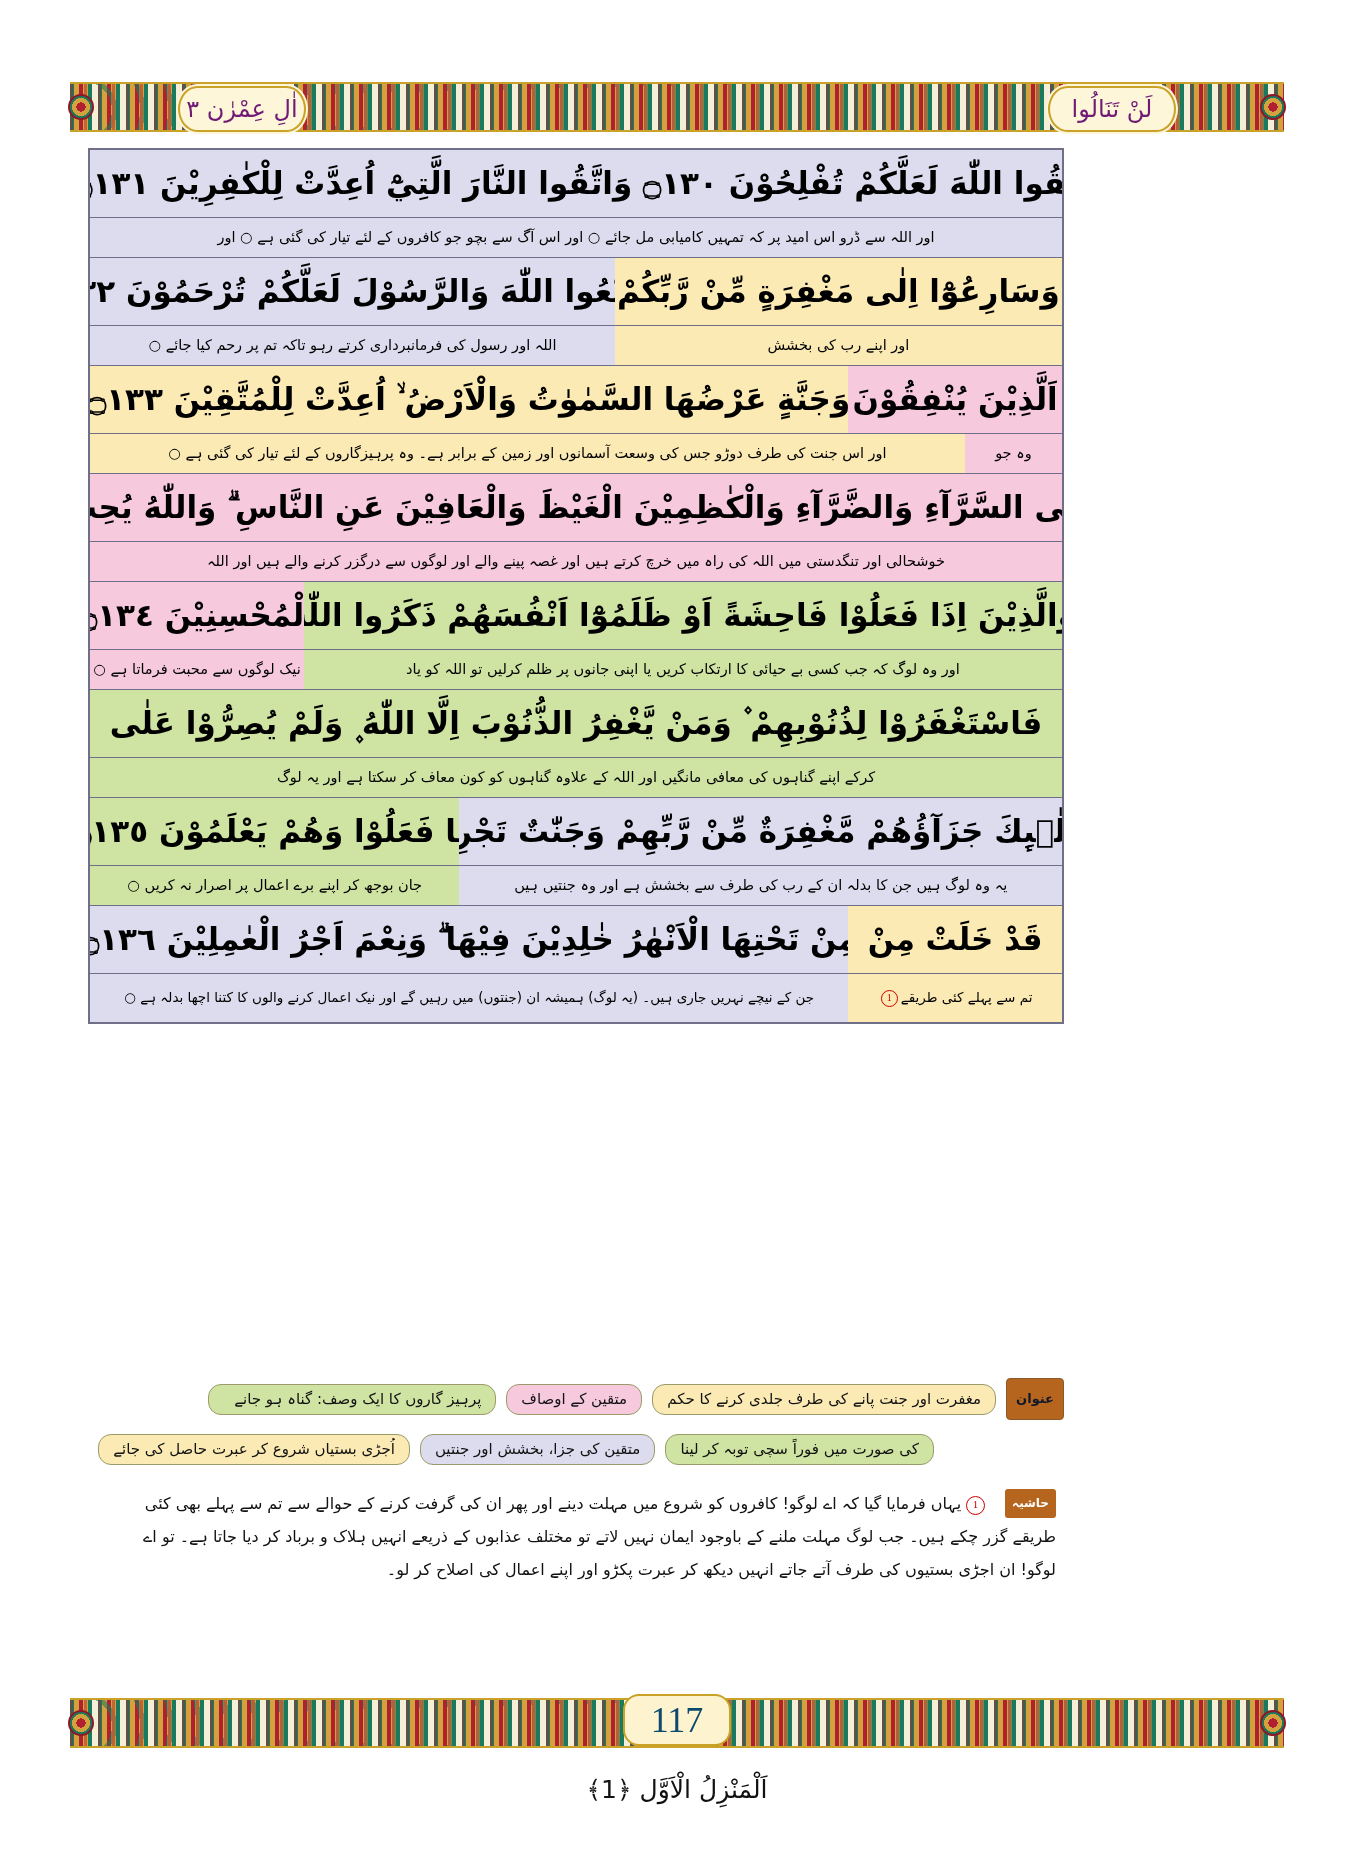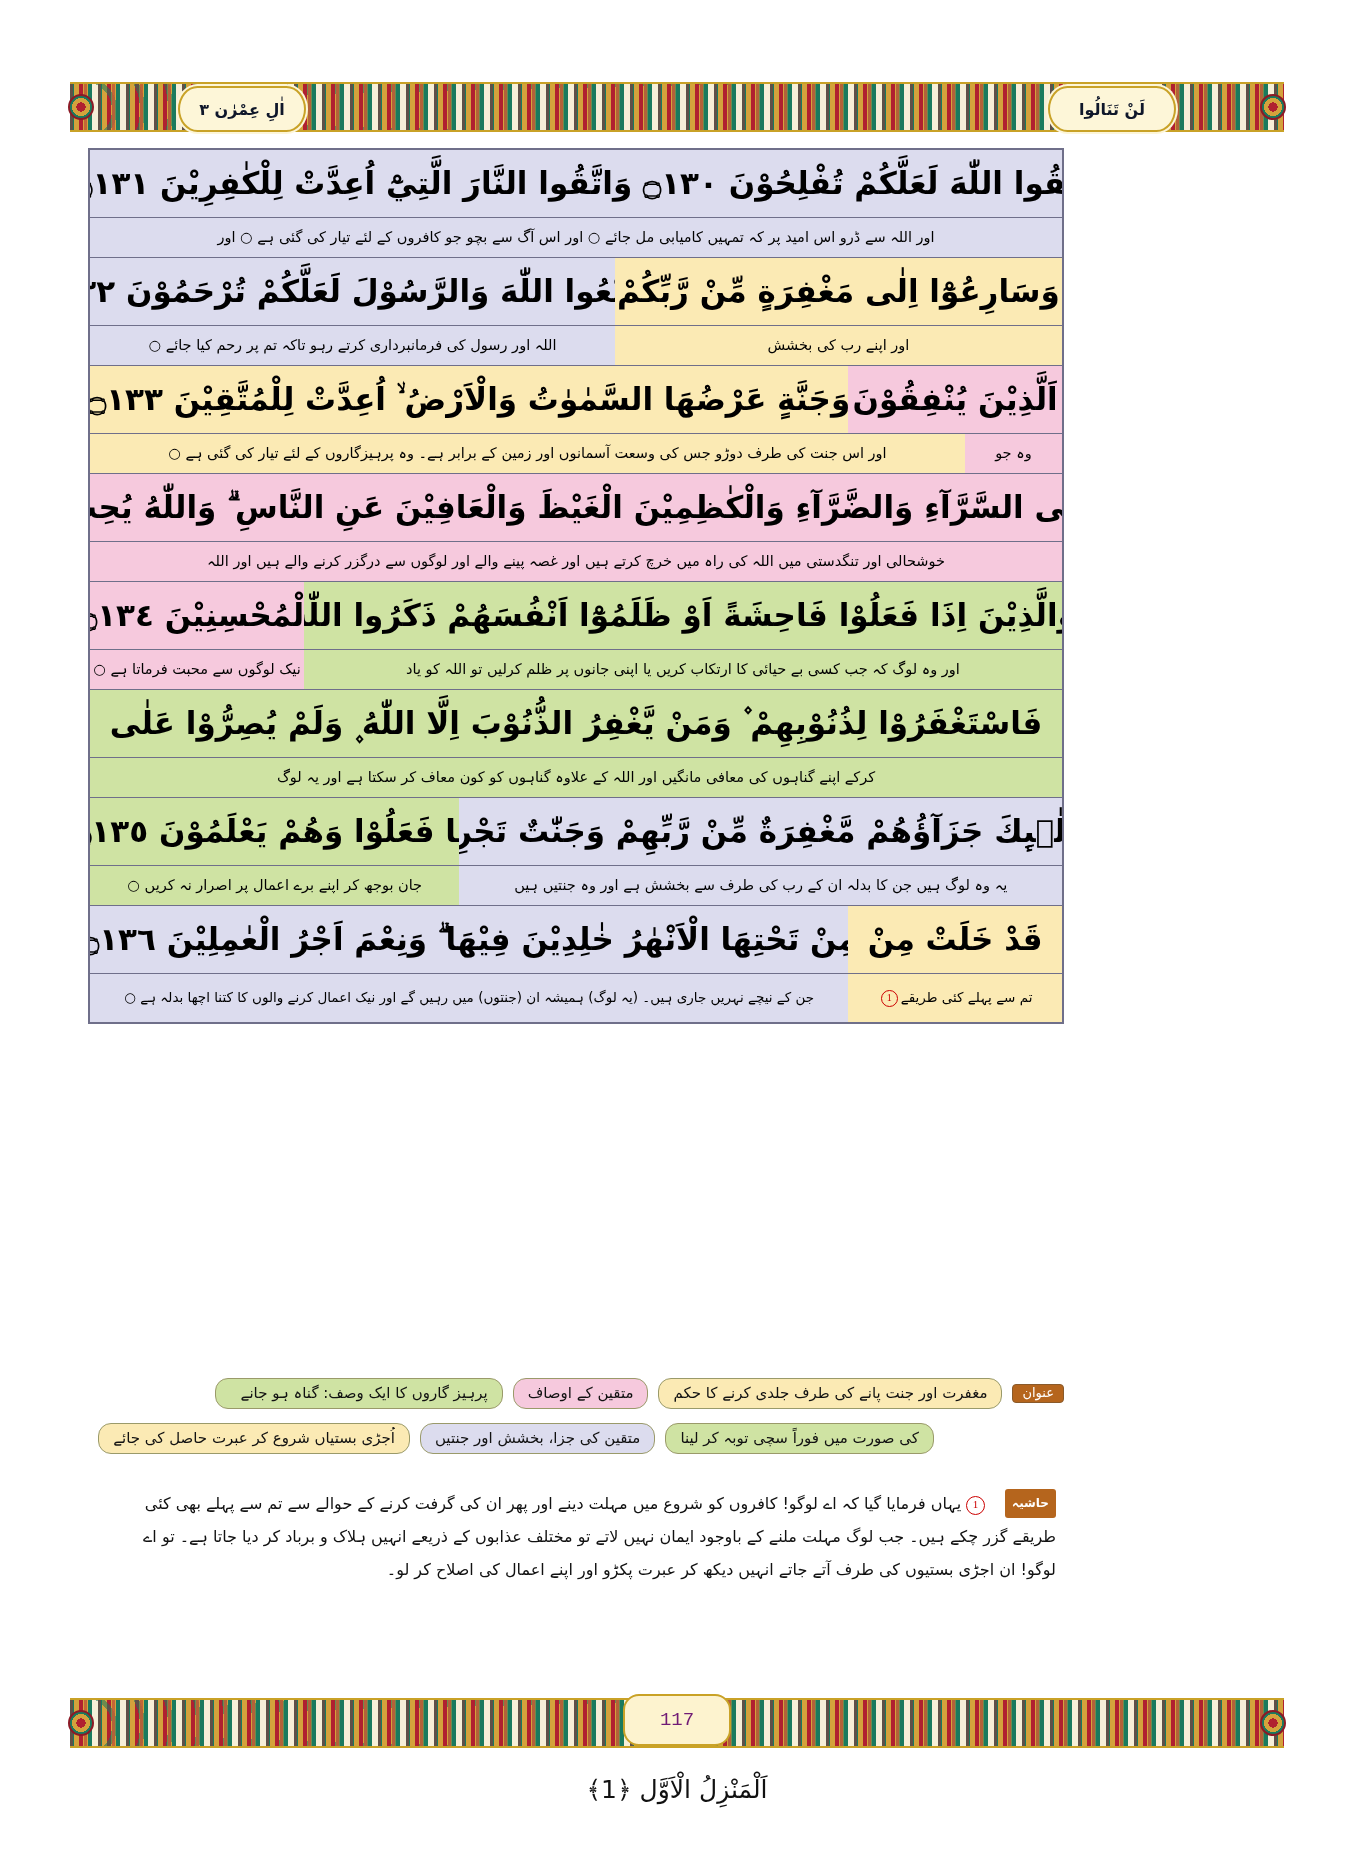--- a/index.html
+++ b/index.html
@@ -44,32 +44,32 @@
   }
 
   
   .cartouche{
     position:absolute;background:#fdf6d8;border:2px solid #c9a227;
     border-radius:22px/26px;display:flex;align-items:center;justify-content:center;
     z-index:4;box-shadow:0 0 0 2px #fdf6d8;
   }
   .cartouche span{
     font-family:"DejaVu Sans","Liberation Sans",sans-serif;
-    font-size:16px;color:#0f172a;white-space:nowrap;direction:rtl;font-weight:700;
+    font-size:24px;color:#701a75;white-space:nowrap;direction:rtl;font-weight:400;
   }
   #surah-cartouche{left:178px;top:86px;width:124px;height:42px;}
   #juz-cartouche{right:178px;top:86px;width:124px;height:42px;}
 
   
   #page-number-cartouche{
     position:absolute;left:50%;transform:translateX(-50%);top:1694px;
     width:104px;height:48px;background:#fdf3cf;border:2px solid #c9a227;
     border-radius:16px;display:flex;align-items:center;justify-content:center;z-index:5;
   }
-  #page-number-cartouche span{font-size:19px;color:#701a75;font-family:Liberation Mono, monospace;}
+  #page-number-cartouche span{font-size:36px;color:#0c4a6e;font-family:Liberation Serif, serif;}
 
   
   #ayah-table{
     position:absolute;left:88px;top:148px;width:976px;
     border:2px solid #6f6f8a;box-sizing:border-box;
     display:flex;flex-direction:column;
   }
   .verse-row{display:flex;flex-direction:row-reverse;width:100%;
     border-bottom:1.5px solid #6f6f8a;box-sizing:border-box;}
   .verse-row:last-child{border-bottom:none;}
@@ -98,22 +98,22 @@
   }
   .tag-line{display:flex;flex-direction:row-reverse;gap:10px;align-items:center;
     justify-content:flex-start;width:100%;}
   .tag-line.second{justify-content:center;padding-right:60px;}
   .pill{
     border:1.6px solid #9a9a6a;border-radius:13px;
     padding:5px 14px;font-size:15px;color:#111;direction:rtl;white-space:nowrap;
     font-family:"DejaVu Sans","Liberation Sans",sans-serif;line-height:1.25;
   }
   .pill.label{
-    border-radius:4px;border:1px solid #8a5a2a;padding:0 9px;
-    font-size:13px;font-weight:400;color:#ffffff;background:#b5651d;
+    border-radius:4px;border:1px solid #8a5a2a;padding:12px 9px;
+    font-size:13px;font-weight:700;color:#0f172a;background:#b5651d;
   }
 
   
   #footnote{
     position:absolute;left:96px;top:1488px;width:960px;
     direction:rtl;text-align:justify;
   }
   #footnote .fn-lines{
     font-family:"DejaVu Sans","Liberation Sans",sans-serif;
     font-size:16px;line-height:2.05;color:#111;

